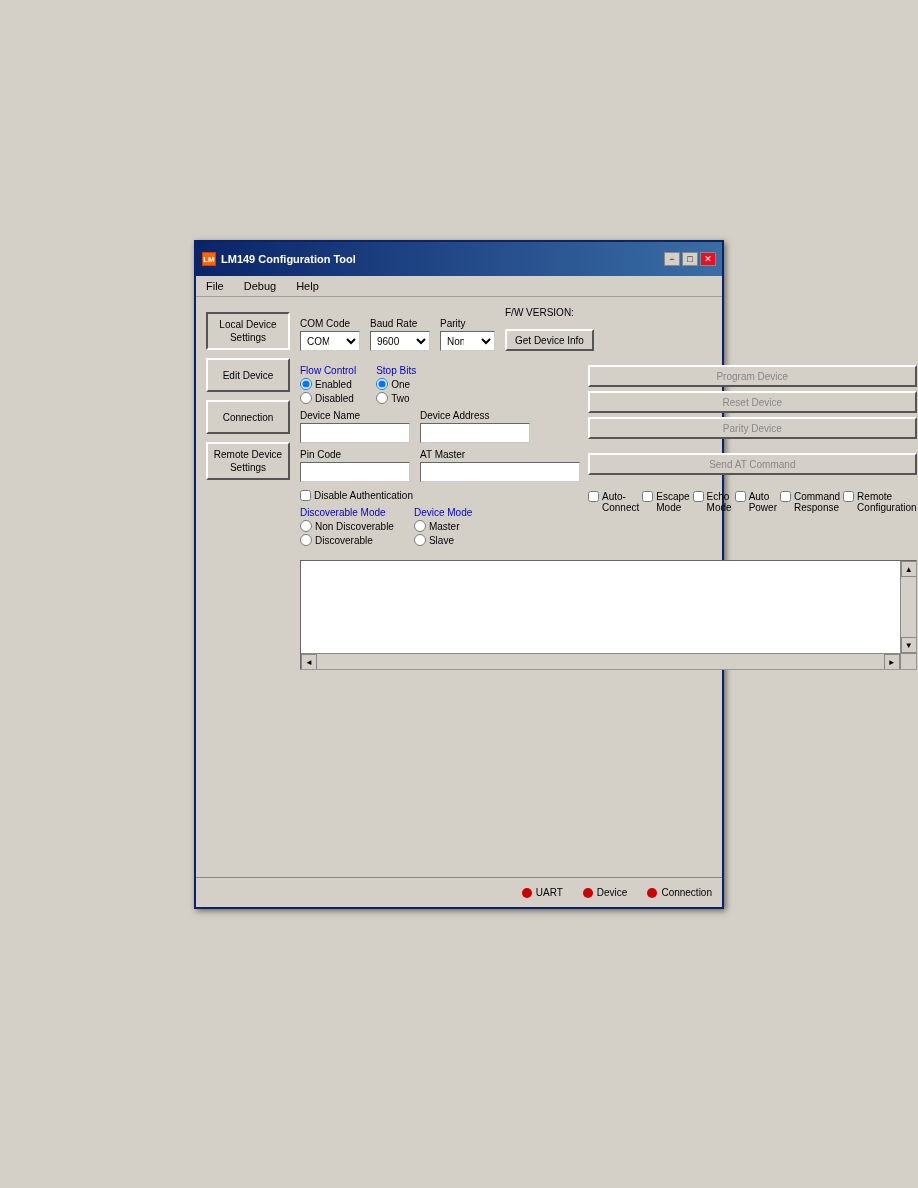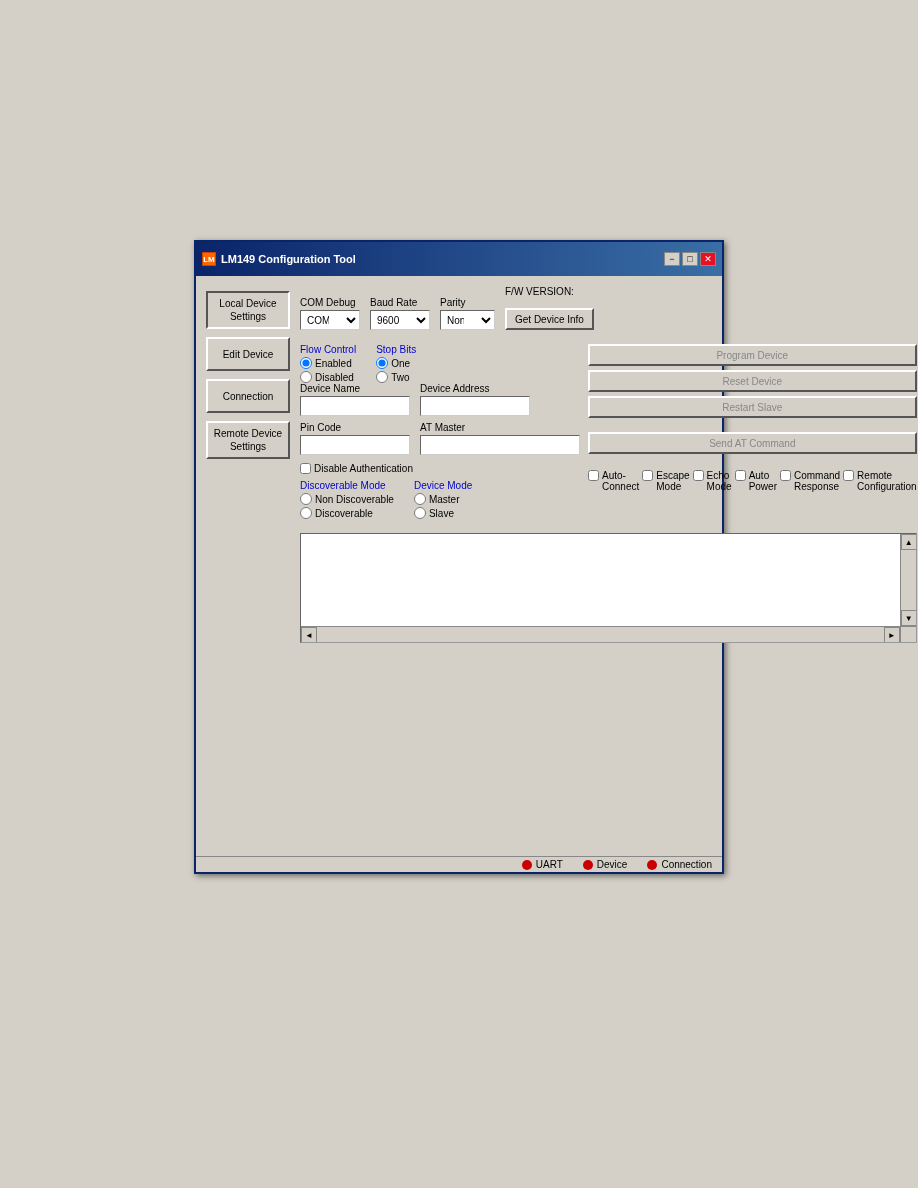--- a/index.html
+++ b/index.html
@@ -306,40 +306,40 @@
 
     
     .statusbar {
       background: #d4d0c8;
       border-top: 1px solid #888;
       padding: 4px 10px;
       display: flex;
       justify-content: flex-end;
       align-items: center;
       gap: 20px;
-      height: 16px;
+      height: 30px;
     }
     .status-item {
       display: flex;
       align-items: center;
       gap: 4px;
       font-size: 10px;
     }
     .status-dot {
       width: 10px;
       height: 10px;
       border-radius: 50%;
       background: #cc0000;
     }
 
     
     .fc-sb-row {
       display: flex;
       gap: 20px;
-      margin-bottom: 0;
+      margin-bottom: 6px;
     }
 
     
     .right-buttons {
       display: flex;
       flex-direction: column;
       gap: 4px;
       min-width: 90px;
     }
 
@@ -378,37 +378,42 @@
       </div>
       <span class="titlebar-title">LM149 Configuration Tool</span>
     </div>
     <div class="titlebar-buttons">
       <div class="titlebar-btn">−</div>
       <div class="titlebar-btn">□</div>
       <div class="titlebar-btn close">✕</div>
     </div>
   </div>
 
+  <div class="menubar">
+    <span class="menu-item">File</span>
+    <span class="menu-item">Debug</span>
+    <span class="menu-item">Help</span>
+  </div>
 
   <div class="main-content">
 
     <div class="left-panel">
       <button class="nav-btn active">Local Device
 Settings</button>
       <button class="nav-btn">Edit Device</button>
       <button class="nav-btn">Connection</button>
       <button class="nav-btn">Remote Device
 Settings</button>
     </div>
 
     <div class="right-panel">
 
       <div class="row">
         <div class="field-group">
-          <span class="field-label">COM Debug</span>
+          <span class="field-label">COM Code</span>
           <select class="com-port-select">
             <option>COM1</option>
             <option>COM2</option>
             <option>COM3</option>
             <option>COM4</option>
           </select>
         </div>
         <div class="field-group">
           <span class="field-label">Baud Rate</span>
           <select class="baud-rate-select">
@@ -522,21 +527,21 @@
               </div>
             </div>
           </div>
 
         </div>
 
         <div class="inner-right">
           <div class="right-buttons">
             <button class="action-btn" disabled="">Program Device</button>
             <button class="action-btn" disabled="">Reset Device</button>
-            <button class="action-btn" disabled="">Restart Slave</button>
+            <button class="action-btn" disabled="">Parity Device</button>
             <div style="height:6px;"></div>
             <button class="action-btn" disabled="">Send AT Command</button>
             <div style="height:8px;"></div>
             <div class="checkbox-group">
               <label class="checkbox-item">
                 <input type="checkbox" style="">
                 <span>Auto-Connect</span>
               </label>
               <label class="checkbox-item">
                 <input type="checkbox" style="">

